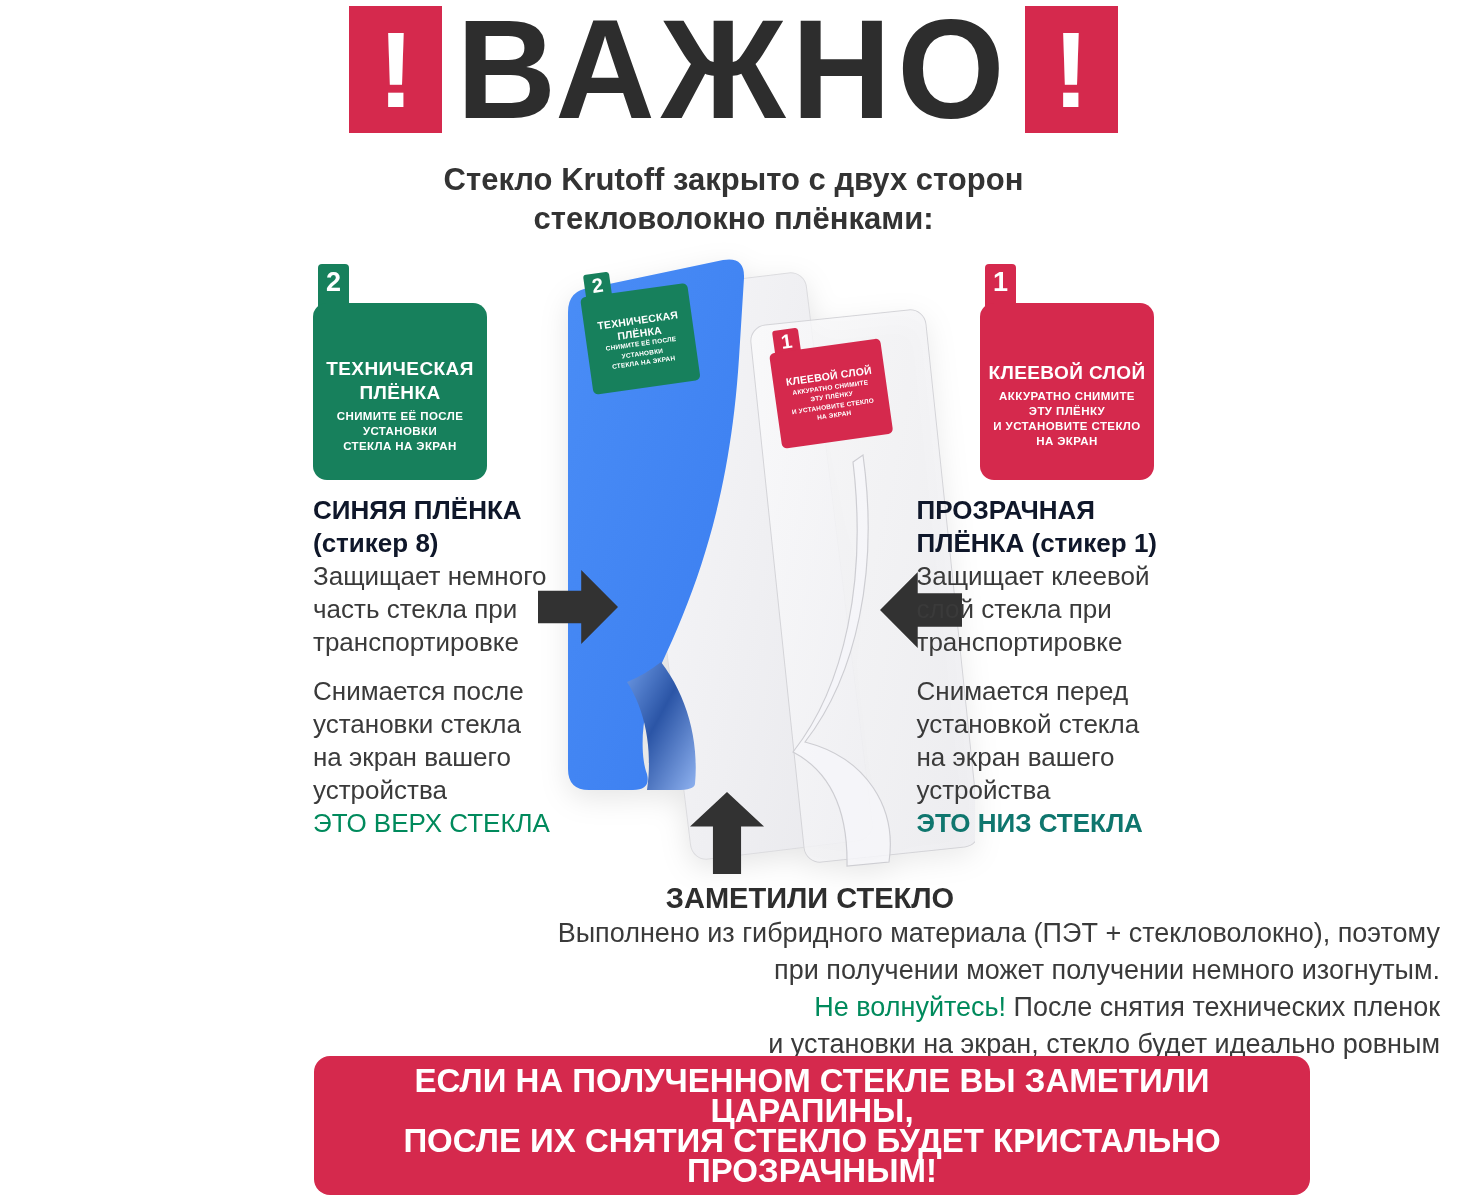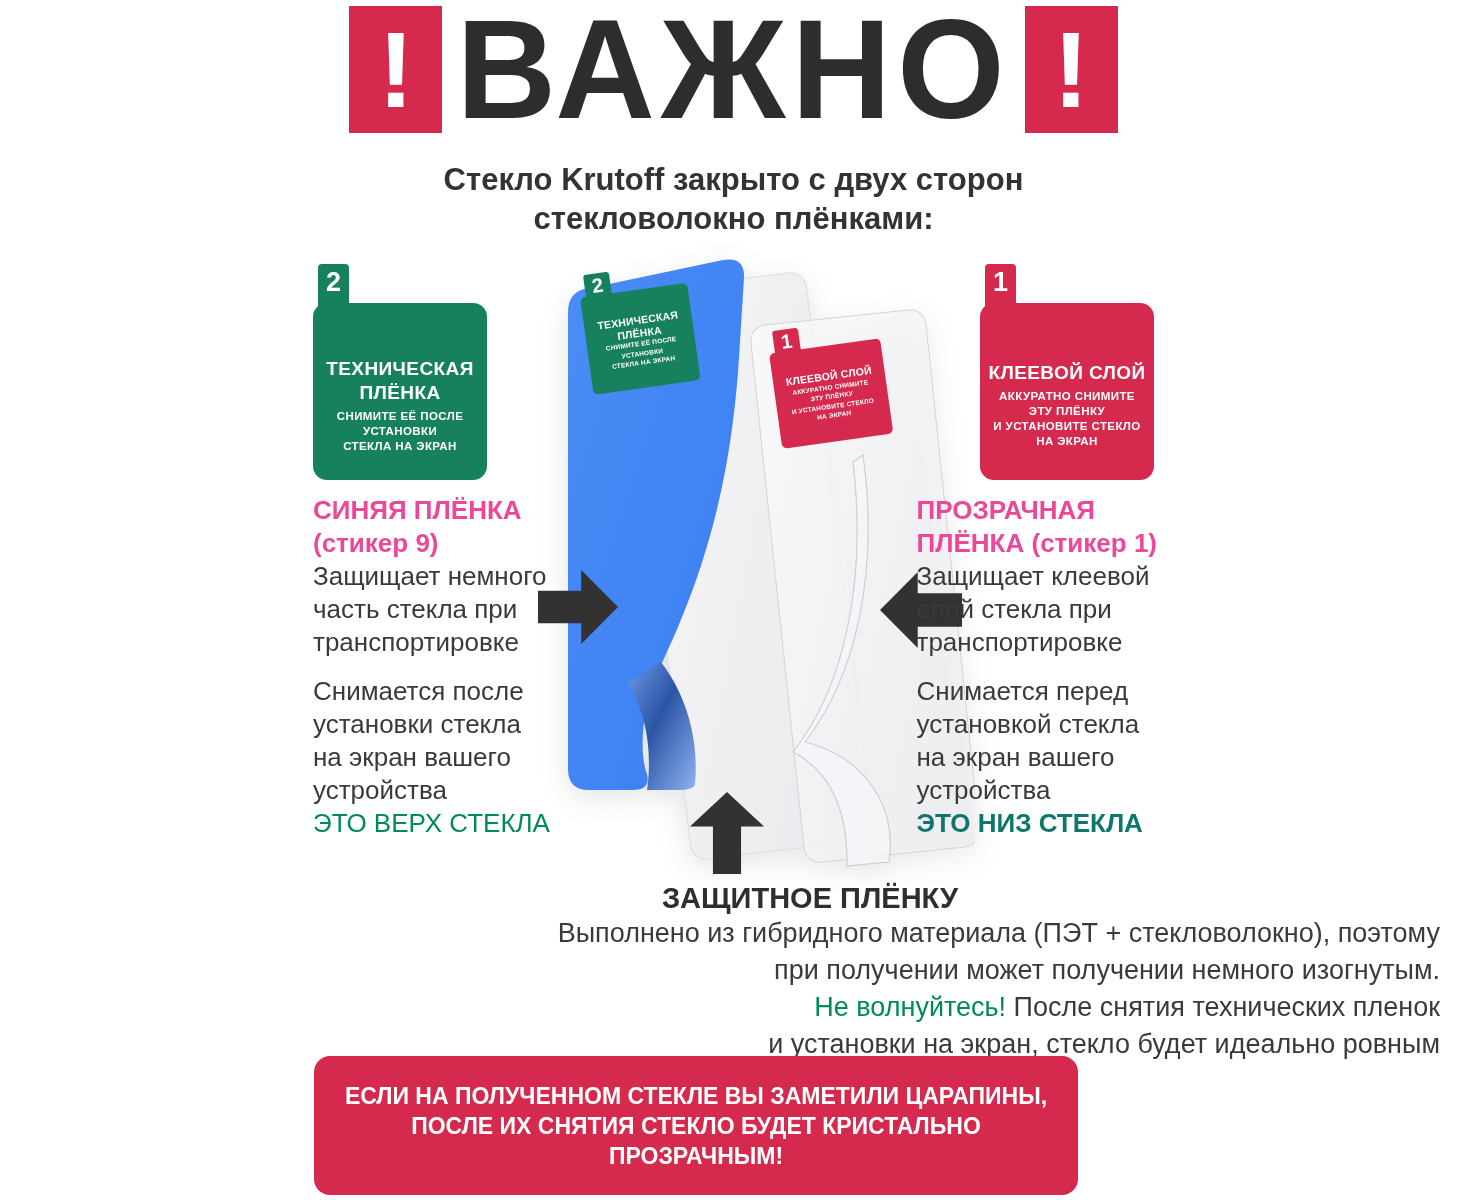--- a/index.html
+++ b/index.html
@@ -25,21 +25,21 @@
   .st-title{font-weight:700;font-size:19px;line-height:24px;letter-spacing:.4px;}
   .st-sub{font-weight:700;font-size:11.5px;line-height:15px;letter-spacing:.4px;}
   .sticker.green .bodyy{padding-top:54px;}
   .sticker.red .bodyy{padding-top:58px;}
   .st-gap{height:4px;}
   .lineblock span{display:block;}
   
   .info{position:absolute;top:494px;font-size:26px;line-height:33px;color:#3a3a3a;}
   .info.left{left:313px;text-align:left;}
   .info.right{right:310px;text-align:left;}
-  .info .ttl{font-weight:700;color:#ec4899;}
+  .info .ttl{font-weight:700;color:#0f172a;}
   .info .gap{height:16px;}
   .hl-green{font-weight:400;color:#008a5c;}
   .hl-red{font-weight:700;color:#0f766e;}
   
   .illus{position:absolute;left:545px;top:250px;width:430px;height:640px;}
   .illus svg{filter:drop-shadow(0 8px 14px rgba(0,0,0,0.10));}
   .mini{position:absolute;transform:rotate(-8deg);transform-origin:top left;color:#fff;text-align:center;}
   .mini .mtab{position:absolute;left:6px;top:0;width:26px;height:36px;border-radius:3px 3px 0 0;
               font-weight:700;font-size:20px;padding-top:1px;box-sizing:border-box;}
   .mini .mbody{position:absolute;left:0;top:22px;border-radius:5px;box-sizing:border-box;}
@@ -57,22 +57,22 @@
            clip-path:polygon(0 28%,54% 28%,54% 0,100% 50%,54% 100%,54% 72%,0 72%);}
   .arrow.l{left:880px;top:572px;width:82px;height:76px;
            clip-path:polygon(100% 28%,46% 28%,46% 0,0 50%,46% 100%,46% 72%,100% 72%);}
   .arrow.u{left:690px;top:792px;width:74px;height:82px;
            clip-path:polygon(50% 0,100% 42%,69% 42%,69% 100%,31% 100%,31% 42%,0 42%);}
   
   .glass-heading{position:absolute;left:560px;top:882px;width:500px;text-align:center;
                  font-weight:700;font-size:29px;color:#2e2e2e;}
   .glass-par{position:absolute;left:40px;top:915px;width:1400px;text-align:right;
              font-size:27px;line-height:37px;color:#3a3a3a;}
-  .banner{position:absolute;left:314px;top:1056px;width:764px;height:139px;background:#d5294d;border-radius:16px;
-          color:#ffffff;text-align:center;font-weight:700;font-size:23px;line-height:30px;
+  .banner{position:absolute;left:314px;top:1056px;width:996px;height:139px;background:#d5294d;border-radius:16px;
+          color:#ffffff;text-align:center;font-weight:700;font-size:33px;line-height:30px;
           display:flex;flex-direction:column;justify-content:center;gap:0;box-sizing:border-box;padding:10px 20px;}
 </style>
 </head>
 <body>
 
 <div class="poster">
 
   <div class="title-row">
     <div class="bang">
       <span>!</span>
@@ -181,21 +181,21 @@
     </div>
   </div>
 
   <div class="arrow r"></div>
   <div class="arrow l"></div>
   <div class="arrow u"></div>
 
   <div class="info left">
     <div class="ttl lineblock">
       <span>СИНЯЯ ПЛЁНКА</span>
-      <span>(стикер 9)</span>
+      <span>(стикер 8)</span>
     </div>
     <div class="lineblock">
       <span>Защищает немного</span>
       <span>часть стекла при</span>
       <span>транспортировке</span>
     </div>
     <div class="gap"></div>
     <div class="lineblock">
       <span>Снимается после</span>
       <span>установки стекла</span>
@@ -218,21 +218,21 @@
     <div class="gap"></div>
     <div class="lineblock">
       <span>Снимается перед</span>
       <span>установкой стекла</span>
       <span>на экран вашего</span>
       <span>устройства</span>
     </div>
     <div class="hl-red">ЭТО НИЗ СТЕКЛА</div>
   </div>
 
-  <div class="glass-heading">ЗАЩИТНОЕ ПЛЁНКУ</div>
+  <div class="glass-heading">ЗАМЕТИЛИ СТЕКЛО</div>
   <div class="glass-par">
     <span style="display:block">Выполнено из гибридного материала (ПЭТ + стекловолокно), поэтому</span>
     <span style="display:block">при получении может получении немного изогнутым.</span>
     <span style="display:block"><span class="hl-green">Не волнуйтесь!</span><span> После снятия технических пленок</span></span>
     <span style="display:block">и установки на экран, стекло будет идеально ровным</span>
   </div>
 
   <div class="banner">
     <span>ЕСЛИ НА ПОЛУЧЕННОМ СТЕКЛЕ ВЫ ЗАМЕТИЛИ ЦАРАПИНЫ,</span>
     <span>ПОСЛЕ ИХ СНЯТИЯ СТЕКЛО БУДЕТ КРИСТАЛЬНО ПРОЗРАЧНЫМ!</span>

